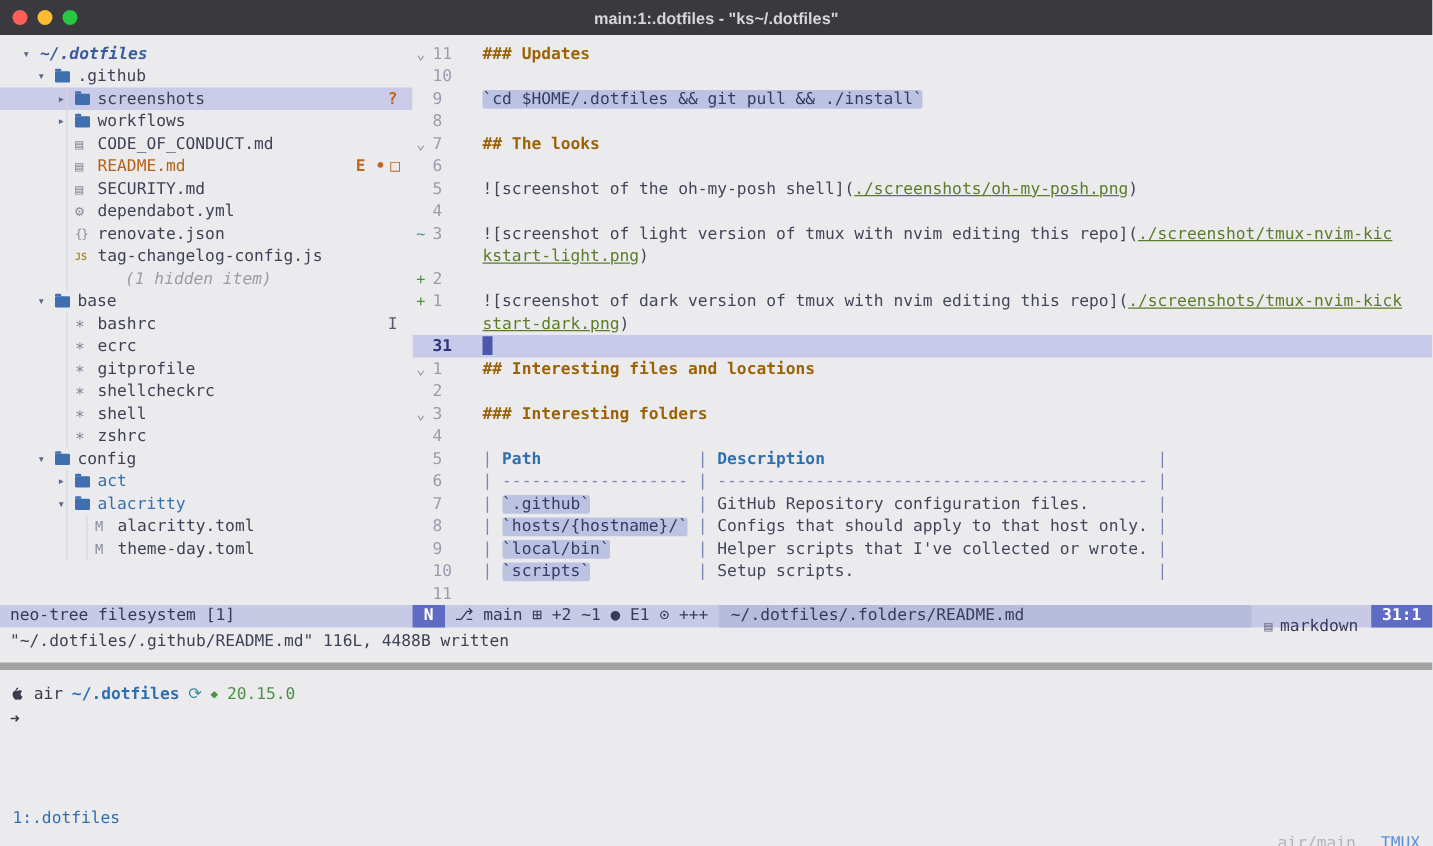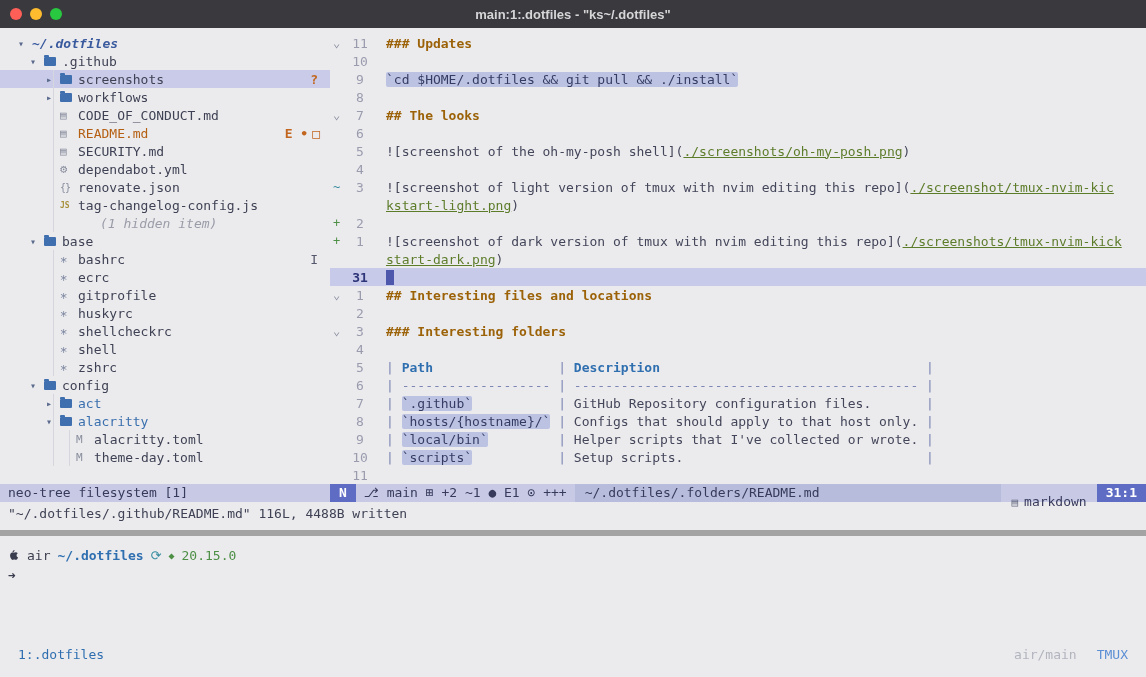--- a/index.html
+++ b/index.html
@@ -64,21 +64,21 @@
   .badge2 { padding-right: 10px; color: #c2661f; z-index: 1; }
 
   
   .editor { position: absolute; left: 330px; top: 0; right: 0; height: 456px; padding-top: 6px; overflow: hidden; }
   .erow { height: 18px; display: flex; align-items: center; white-space: pre; }
   .erow.cur { background: #c7cae8; }
   .mark { width: 16px; flex: none; padding-left: 3px; font-size: 12px; }
   .mark.fold { color: #8b8fa0; }
   .mark.chg { color: #3b8fa0; }
   .mark.add { color: #4d8f45; }
-  .num { width: 32px; flex: none; text-align: center; color: #9a9cae; padding-right: 4px; }
+  .num { width: 32px; flex: none; text-align: left; color: #9a9cae; padding-right: 4px; }
   .num.curnum { color: #2e3578; font-weight: bold; }
   .txt { padding-left: 8px; white-space: pre; }
   .t-h { color: #9c6208; font-weight: bold; }
   .t-link { color: #5d7c2a; text-decoration: underline; }
   .t-code { background: #bcc3e2; color: #353c64; border-radius: 2px; }
   .t-pipe { color: #7c86b4; }
   .t-th { color: #2f6fb0; font-weight: bold; }
   .cursor { display: inline-block; width: 8px; height: 15px; background: #4d58ad; vertical-align: middle; }
 
   
@@ -99,21 +99,21 @@
   .shell { position: absolute; top: 502px; left: 0; right: 0; height: 115px; border-top: 6px solid #a3a3a3; padding: 10px 0 0 8px; }
   .prompt1 { height: 18px; display: flex; align-items: center; gap: 7px; }
   .p-user { color: #3a3d4d; }
   .p-path { color: #2f6fb0; font-weight: bold; }
   .p-git { color: #3b8fa0; }
   .p-node-ico { color: #4d8f45; font-size: 10px; }
   .p-node { color: #4d8f45; }
   .prompt2 { margin-top: 4px; color: #3a3d4d; }
 
   
-  .tmuxbar { position: absolute; top: 617px; left: 0; right: 0; height: 20px; line-height: 20px; display: flex; padding: 0 18px; }
+  .tmuxbar { position: absolute; top: 617px; left: 0; right: 0; height: 20px; line-height: 20px; display: flex; padding: 0 10px; flex-direction: column; }
   .tm-win { color: #2f6fb0; }
   .tm-right { margin-left: auto; display: flex; gap: 20px; }
   .tm-session { color: #b2b4be; }
   .tm-label { color: #5c8fd4; }
 </style>
 </head>
 <body>
 
 <div class="window">
 
@@ -137,21 +137,20 @@
       <div class="srow d2"><span class="exp"></span><span class="ico i-md"></span><span class="lbl modified">README.md</span><span class="badge two">E •</span><span class="badge2">□</span></div>
       <div class="srow d2"><span class="exp"></span><span class="ico i-md"></span><span class="lbl">SECURITY.md</span></div>
       <div class="srow d2"><span class="exp"></span><span class="ico i-gear"></span><span class="lbl">dependabot.yml</span></div>
       <div class="srow d2"><span class="exp"></span><span class="ico i-json"></span><span class="lbl">renovate.json</span></div>
       <div class="srow d2"><span class="exp"></span><span class="ico i-js"></span><span class="lbl">tag-changelog-config.js</span></div>
       <div class="srow hid"><span class="lbl dim">(1 hidden item)</span></div>
       <div class="srow d1"><span class="exp">▾</span><span class="ico i-folder"></span><span class="lbl">base</span></div>
       <div class="srow d2"><span class="exp"></span><span class="ico i-star"></span><span class="lbl">bashrc</span><span class="badge b-dim">I</span></div>
       <div class="srow d2"><span class="exp"></span><span class="ico i-star"></span><span class="lbl">ecrc</span></div>
       <div class="srow d2"><span class="exp"></span><span class="ico i-star"></span><span class="lbl">gitprofile</span></div>
-      <div class="srow d2"><span class="exp"></span><span class="ico i-star"></span><span class="lbl">huskyrc</span></div>
       <div class="srow d2"><span class="exp"></span><span class="ico i-star"></span><span class="lbl">shellcheckrc</span></div>
       <div class="srow d2"><span class="exp"></span><span class="ico i-star"></span><span class="lbl">shell</span></div>
       <div class="srow d2"><span class="exp"></span><span class="ico i-star"></span><span class="lbl">zshrc</span></div>
       <div class="srow d1"><span class="exp">▾</span><span class="ico i-folder"></span><span class="lbl">config</span></div>
       <div class="srow d2"><span class="exp">▸</span><span class="ico i-folder"></span><span class="lbl bluedir">act</span></div>
       <div class="srow d2"><span class="exp">▾</span><span class="ico i-folder"></span><span class="lbl bluedir">alacritty</span></div>
       <div class="srow d3"><span class="exp"></span><span class="ico i-toml"></span><span class="lbl">alacritty.toml</span></div>
       <div class="srow d3"><span class="exp"></span><span class="ico i-toml"></span><span class="lbl">theme-day.toml</span></div>
     </div>
 

